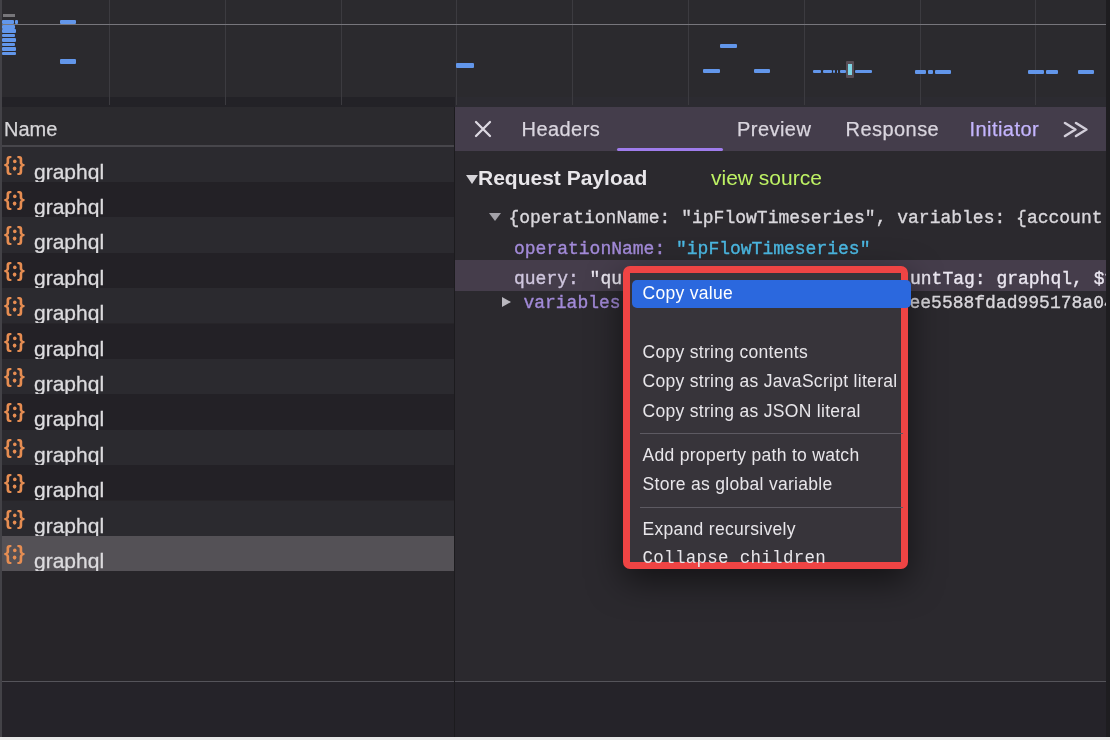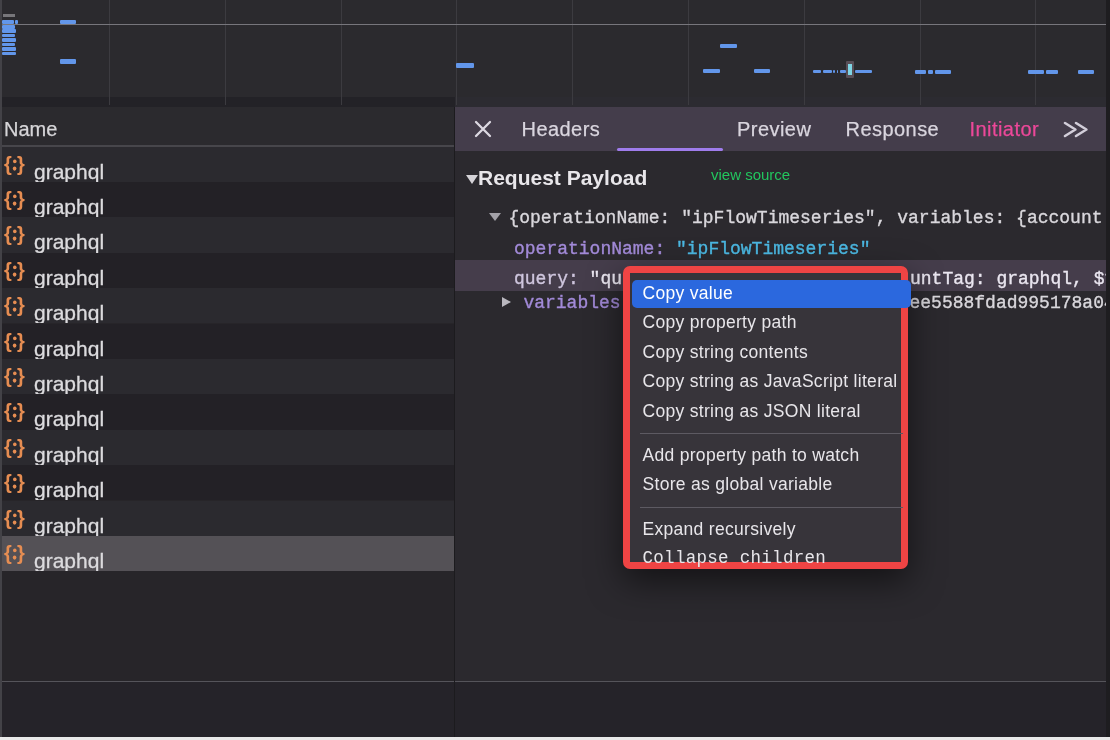--- a/index.html
+++ b/index.html
@@ -191,30 +191,30 @@
     </div>
   <div id="nhdr-line" class="abs"></div>
 
   <div id="tabs" class="abs"></div>
   <svg class="abs" style="left:473.5px;top:119.5px" width="18" height="18" viewBox="0 0 18 18">
       <path d="M2 2 L16 16 M16 2 L2 16" stroke="#dcd8e1" stroke-width="2.3" stroke-linecap="round"></path>
     </svg>
   <span class="tab" style="left:521.5px;color:#d9d5de">Headers</span>
   <span class="tab" style="left:737px;color:#d9d5de">Preview</span>
   <span class="tab" style="left:845.5px;color:#d9d5de">Response</span>
-  <span class="tab" style="left:969.5px;color:#ec4899">Initiator</span>
+  <span class="tab" style="left:969.5px;color:#c4b5fd">Initiator</span>
   <div class="abs" style="left:616.5px;top:148.2px;width:106px;height:2.8px;background:#9f7cec;border-radius:2px"></div>
   <svg class="abs" style="left:1063px;top:119.5px" width="26" height="19" viewBox="0 0 26 19">
       <path d="M2 3 L12.4 9.5 L2 16 M13 3 L23.4 9.5 L13 16" stroke="#d2ced9" stroke-width="2.6" fill="none" stroke-linecap="round" stroke-linejoin="round"></path>
     </svg>
 
   <div id="pp" class="abs">
   <div class="abs" style="left:10.8px;top:24px;width:0;height:0;border-left:6px solid transparent;border-right:6px solid transparent;border-top:9px solid #d5d3d8"></div>
   <span class="abs sans" style="left:23px;top:14.5px;font-size:21px;font-weight:bold;color:#e8e6ea">Request Payload</span>
-  <span class="abs sans" style="left:256px;top:15px;font-size:15px;color:#22c55e">view source</span>
+  <span class="abs sans" style="left:256px;top:15px;font-size:21px;color:#bef264">view source</span>
   <div class="abs" style="left:0;top:109px;width:655px;height:30.5px;background:#453d4b"></div>
   <div class="abs" style="left:34px;top:61.5px;width:0;height:0;border-left:6px solid transparent;border-right:6px solid transparent;border-top:8px solid #a3a1a8"></div>
   <span class="abs mono" style="left:53.4px;top:57.5px;color:#d9d7dc">{operationName: "ipFlowTimeseries", variables: {account</span>
   <span class="abs mono" style="left:59px;top:88.6px;color:#a28ad8">operationName:</span>
   <span class="abs mono" style="left:221px;top:88.6px;color:#4bb8e2">"ipFlowTimeseries"</span>
   <span class="abs mono" style="left:59px;top:118.9px;color:#cfc6de">query:</span>
   <span class="abs mono" style="left:134.6px;top:118.9px;color:#eae6f0">"qu</span>
   <span class="abs mono" style="left:455px;top:118.9px;color:#eae6f0">untTag: graphql, $f</span>
   <div class="abs" style="left:47.4px;top:145.8px;width:0;height:0;border-top:5.5px solid transparent;border-bottom:5.5px solid transparent;border-left:9.5px solid #b9b7be"></div>
   <span class="abs mono" style="left:68.4px;top:143.3px;color:#a28ad8">variables</span>
@@ -223,21 +223,20 @@
 
   <div id="botline" class="abs"></div>
   <div id="botarea" class="abs"></div>
   <div id="vdiv" class="abs"></div>
   <div id="botwhite" class="abs"></div>
   <div class="abs" style="left:0;top:0;width:1.5px;height:737px;background:#434247"></div>
   <div class="abs" style="left:1106px;top:0;width:4px;height:737px;background:#1e1d20"></div>
 
   <div id="menu" class="abs">
   <div class="mi" style="top:6.0px;background:#2b68de;border-radius:5px;color:#ffffff;height:27.5px;line-height:27.5px;top:7.2px;">Copy value</div>
-  <div class="mi" style="top:35.4px;">Copy property path</div>
   <div class="mi" style="top:64.8px;">Copy string contents</div>
   <div class="mi" style="top:94.2px;">Copy string as JavaScript literal</div>
   <div class="mi" style="top:123.6px;">Copy string as JSON literal</div>
   <div class="msep" style="top:160.0px"></div>
   <div class="mi" style="top:168.0px;">Add property path to watch</div>
   <div class="mi" style="top:197.4px;">Store as global variable</div>
   <div class="msep" style="top:233.8px"></div>
   <div class="mi" style="top:241.8px;">Expand recursively</div>
   <div class="mi" style="top:271.2px;font-family:Liberation Mono, monospace;">Collapse children</div>
   </div>

